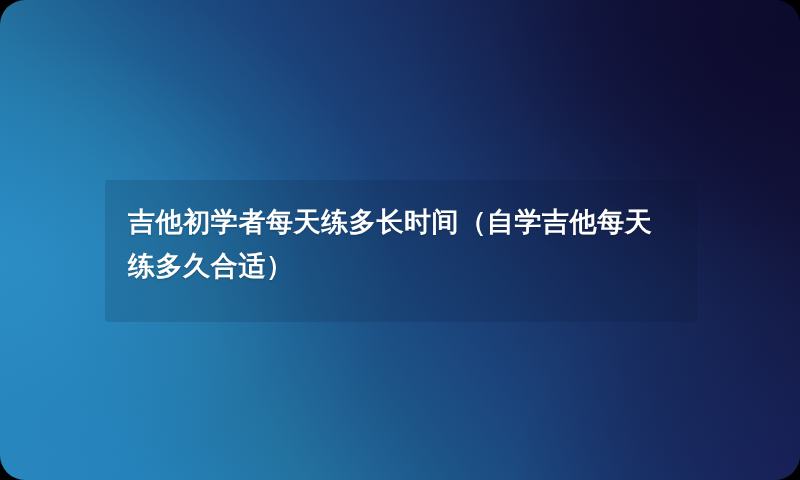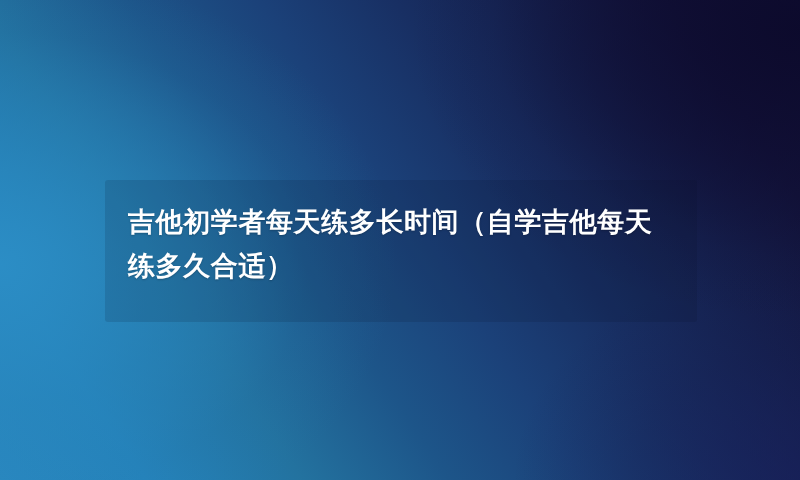--- a/index.html
+++ b/index.html
@@ -10,20 +10,21 @@
   }
   body {
     font-family: "DejaVu Sans", "Liberation Sans", sans-serif;
   }
 
   #stage {
     position: relative;
     width: 800px;
     height: 480px;
     overflow: hidden;
+    border-radius: 25px;
   }
 
   
   #background-gradient {
     position: absolute;
     inset: 0;
     background:
       linear-gradient(
         56deg,
         #2a8ac2 0%,

